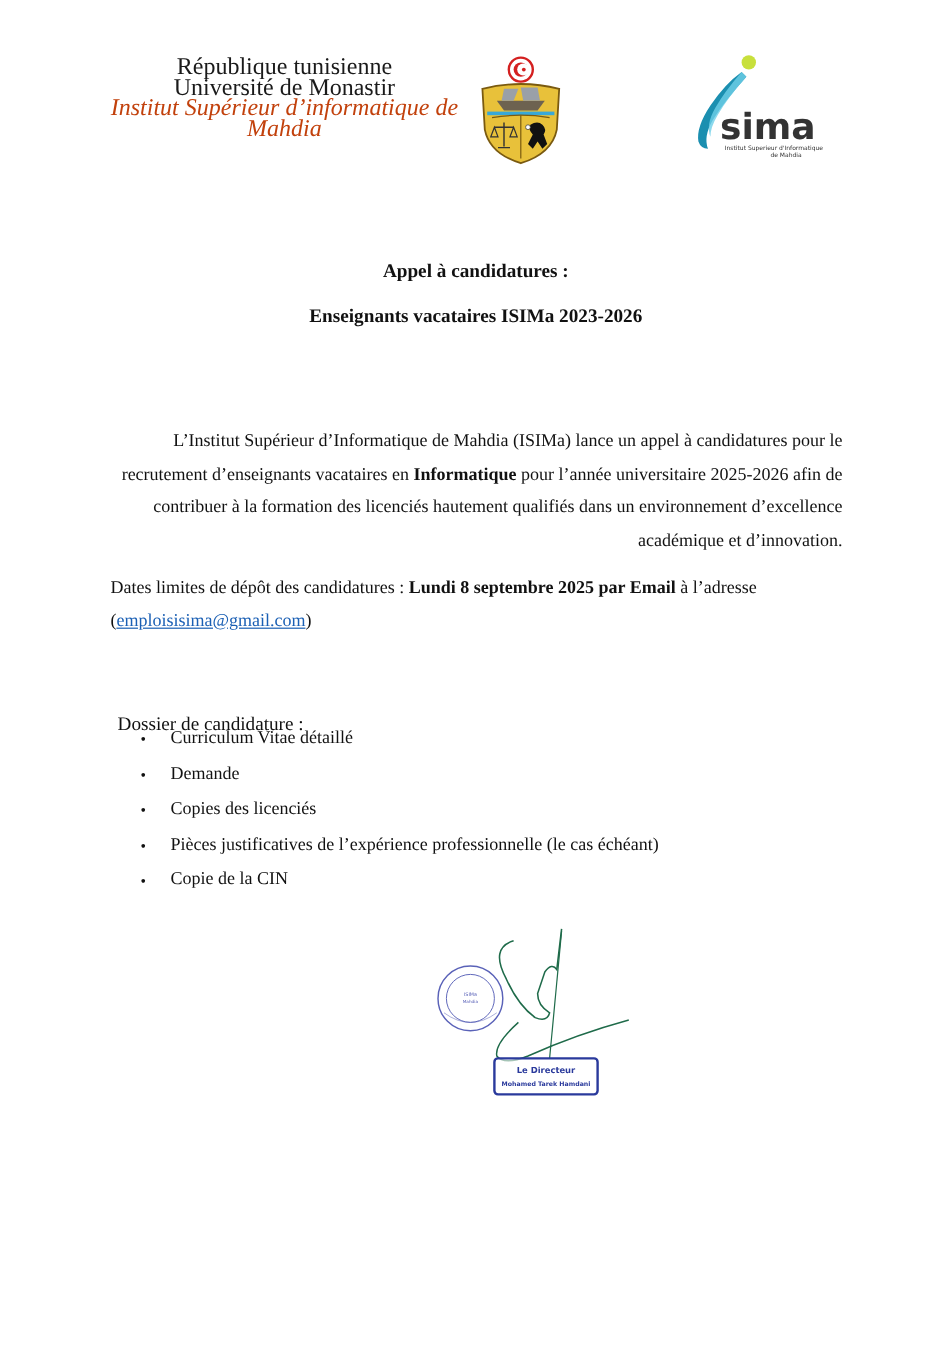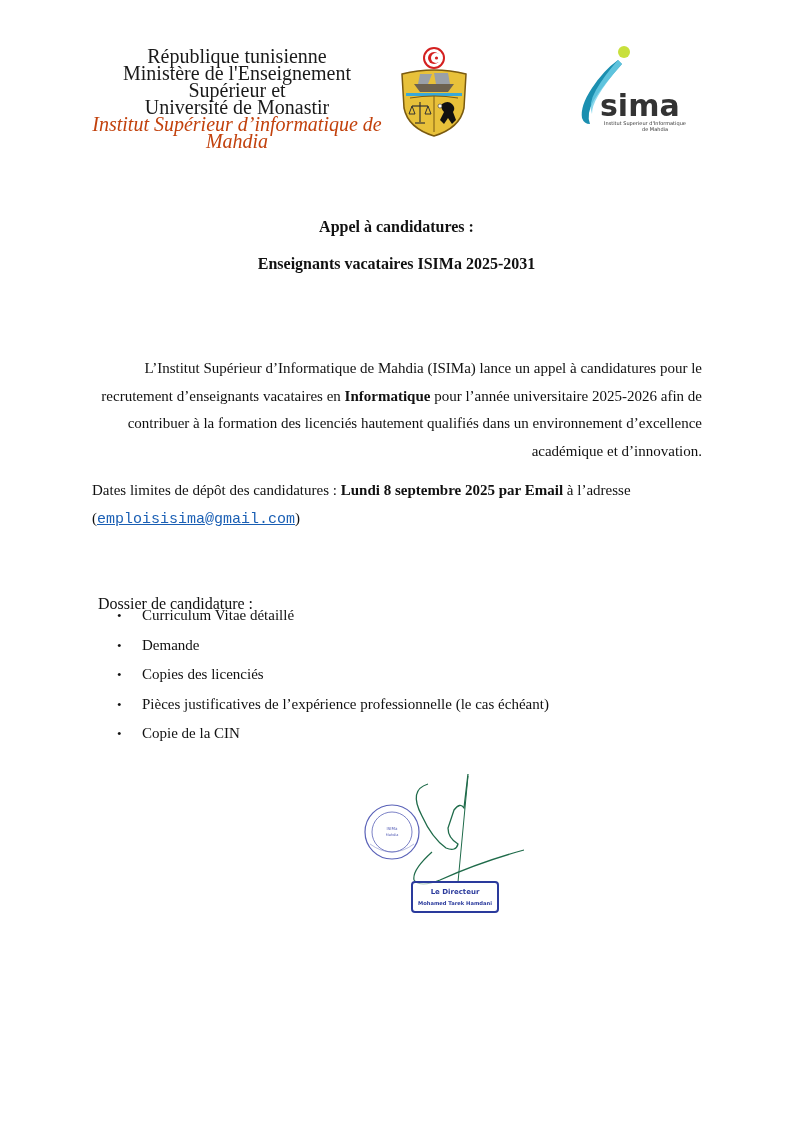--- a/index.html
+++ b/index.html
@@ -11,33 +11,32 @@
   .header-text .italic { font-style: italic; color: #c2410c; }
   .coat { left: 398px; top: 46px; width: 72px; height: 92px; }
   .isima { left: 574px; top: 44px; width: 132px; height: 92px; }
   .title { left: 0; width: 793px; text-align: center; font-weight: bold;
            font-size: 16px; color: #111; }
   .title1 { top: 218px; }
   .title2 { top: 255px; }
   .para { left: 92px; width: 610px; font-size: 15px; line-height: 27.5px; }
   .p1 { top: 355px; text-align: right; }
   .p2 { top: 477px; }
-  .p2 a { color: #1a5fb4; text-decoration: underline; font-family: Liberation Mono, monospace; }
+  .p2 a { color: #1a5fb4; text-decoration: underline; }
   .dossier { left: 98px; top: 595px; font-size: 16px; font-weight: normal; }
   .list { left: 92px; top: 601px; margin: 0; padding: 0; list-style: none; font-size: 15px; }
   .list li { position: relative; height: 29.5px; line-height: 29.5px; padding-left: 50px; }
   .list li .bullet { position: absolute; left: 25px; top: 0; font-size: 13px; }
   .signature { left: 360px; top: 772px; width: 180px; height: 145px; }
 </style>
 </head>
 <body>
 
 <div class="abs header-text">
   <div>République tunisienne</div>
-  <div>Ministère de l'Enseignement Supérieur et</div>
   <div>Université de Monastir</div>
   <div class="italic">Institut Supérieur d’informatique de Mahdia</div>
 </div>
 
 <div class="abs coat">
   <svg width="72" height="92" viewBox="0 0 72 92">
 
     <circle cx="36" cy="12" r="10" fill="#fff" stroke="#d42020" stroke-width="2"></circle>
     <circle cx="36" cy="12" r="6" fill="#d42020"></circle>
     <circle cx="38" cy="12" r="5" fill="#fff"></circle>
@@ -70,21 +69,21 @@
     <circle cx="50" cy="8" r="6" fill="#c8e03c"></circle>
     <path d="M44 16 Q30 26 18 44 Q6 62 8 74 Q10 80 16 80 Q12 70 20 56 Q30 40 48 20 Z" fill="#1b8fb0"></path>
     <path d="M44 16 L48 20 Q32 38 24 52 Q18 62 18 70 Q14 60 22 46 Q30 32 44 16 Z" fill="#6fd0e8" opacity="0.8"></path>
     <text x="26" y="72" font-family="'DejaVu Sans', sans-serif" font-weight="bold" font-size="30" fill="#333">sima</text>
     <text x="30" y="81" font-family="'DejaVu Sans', sans-serif" font-size="5" fill="#333">Institut Superieur d'Informatique</text>
     <text x="68" y="87" font-family="'DejaVu Sans', sans-serif" font-size="5" fill="#333">de Mahdia</text>
   </svg>
 </div>
 
 <div class="abs title title1">Appel à candidatures :</div>
-<div class="abs title title2">Enseignants vacataires ISIMa 2025-2031</div>
+<div class="abs title title2">Enseignants vacataires ISIMa 2023-2026</div>
 
 <div class="abs para p1">
   <span>L’Institut Supérieur d’Informatique de Mahdia (ISIMa) lance un appel à candidatures pour le recrutement d’enseignants vacataires en </span><b>Informatique</b><span> pour l’année universitaire 2025-2026 afin de contribuer à la formation des licenciés hautement qualifiés dans un environnement d’excellence académique et d’innovation.</span>
 </div>
 
 <div class="abs para p2">
   <span>Dates limites de dépôt des candidatures : </span><b>Lundi 8 septembre 2025 par Email</b><span> à l’adresse</span><br>
   <span>(</span><a href="#">emploisisima@gmail.com</a><span>)</span>
 </div>
 

